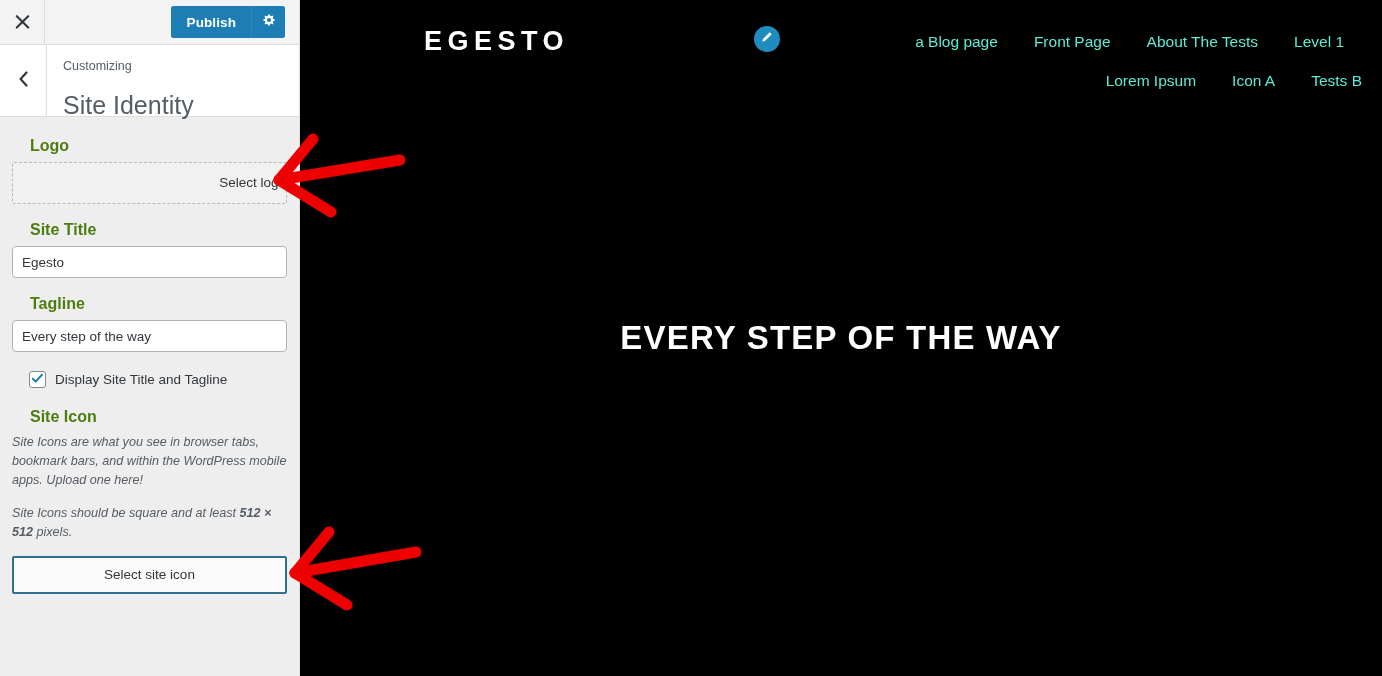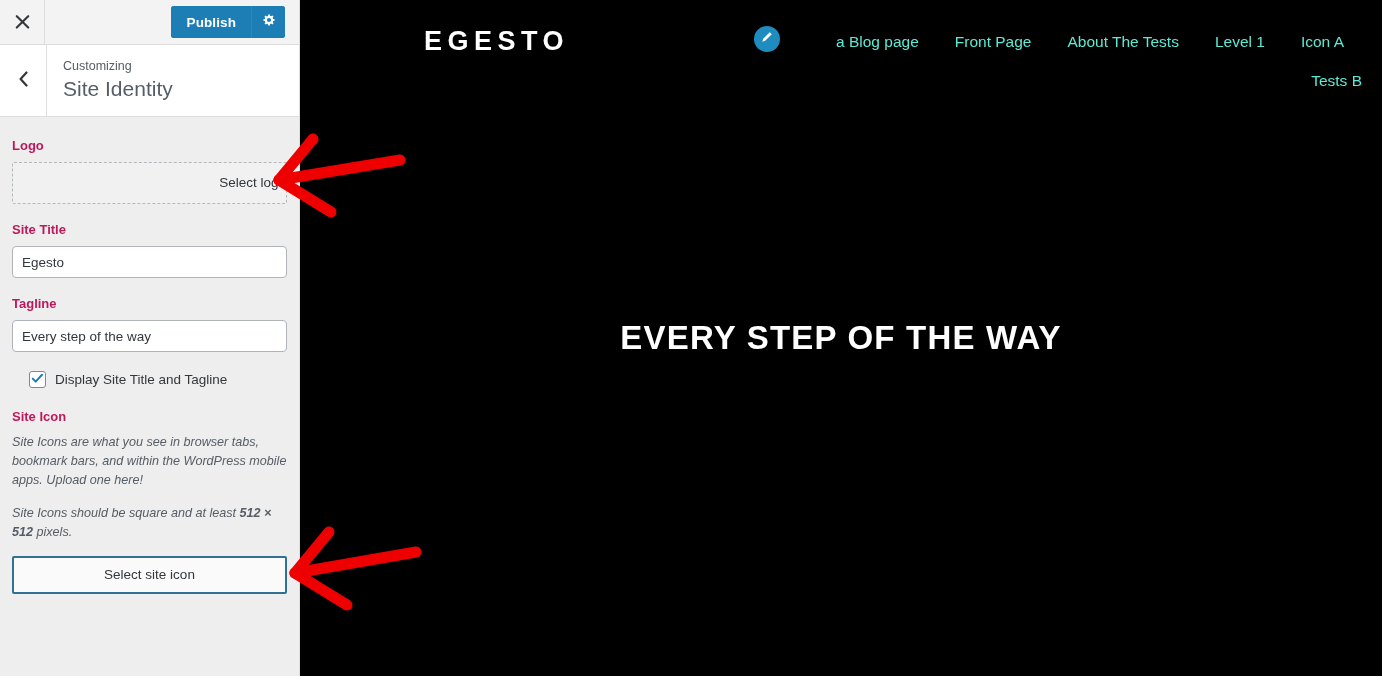--- a/index.html
+++ b/index.html
@@ -105,43 +105,44 @@
     padding: 12px 0 0 16px;
     background: #fff;
     flex: 1;
   }
   .section-eyebrow {
     font-size: 12.5px;
     color: #555d66;
     line-height: 18px;
   }
   .section-title {
-    font-size: 21px;
+    font-size: 25px;
     color: #555d66;
     font-weight: 400;
     line-height: 26px;
-    margin-top: 1px;
+    margin-top: 17px;
   }
 
   
   .cust-body {
     padding: 20px 12px 0 12px;
     background: #eeeeee;
     height: calc(676px - 45px - 73px);
   }
 
   .control { margin-bottom: 17px; }
 
   .ctrl-label {
     display: block;
-    font-size: 13px;
+    font-size: 16px;
     font-weight: bold;
-    color: #be185d;
+    color: #4d7c0f;
     line-height: 18px;
     margin-bottom: 7px;
+    margin-left: 18px;
   }
 
   .select-logo-btn {
     display: block;
     width: 100%;
     height: 42px;
     line-height: 40px;
     text-align: right;
     border: 1px dashed #b4b9be;
     background: #f1f1f1;
@@ -396,20 +397,21 @@
               <path fill="#ffffff" d="M13.9 3.2 16.8 6.1 7.4 15.5 3.3 16.7 4.5 12.6z"></path>
             </svg>
           </span>
         </div>
 
         <nav class="site-nav">
           <a class="nav-item">a Blog page</a>
           <a class="nav-item">Front Page</a>
           <a class="nav-item">About The Tests</a>
           <a class="nav-item">Level 1</a>
+          <a class="nav-item">Lorem Ipsum</a>
           <a class="nav-item">Icon A</a>
           <a class="nav-item">Tests B</a>
         </nav>
       </div>
     </div>
 
     <div class="hero">
       <div class="hero-title">EVERY STEP OF THE WAY</div>
     </div>
   </div>

